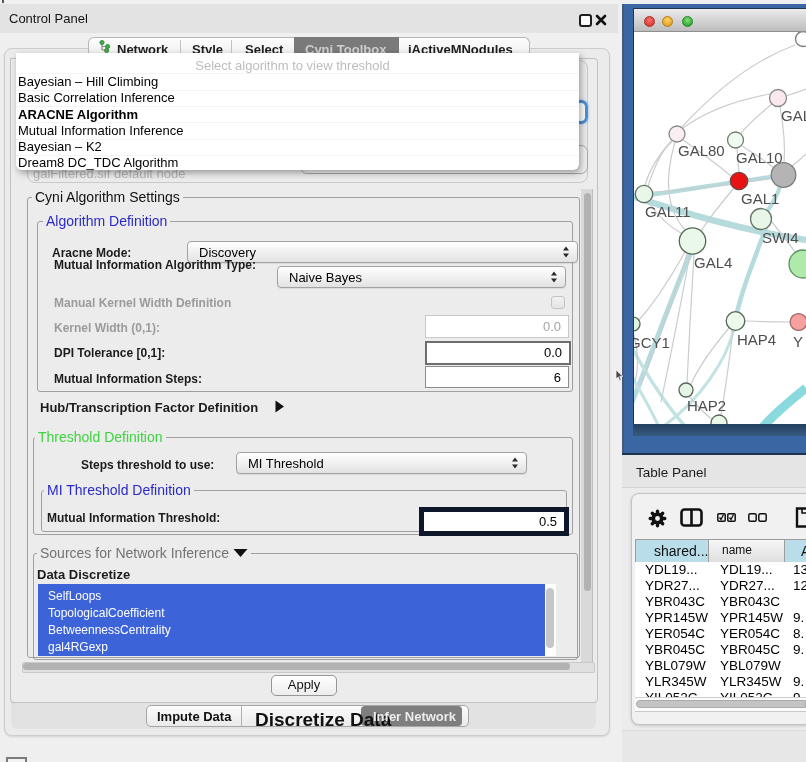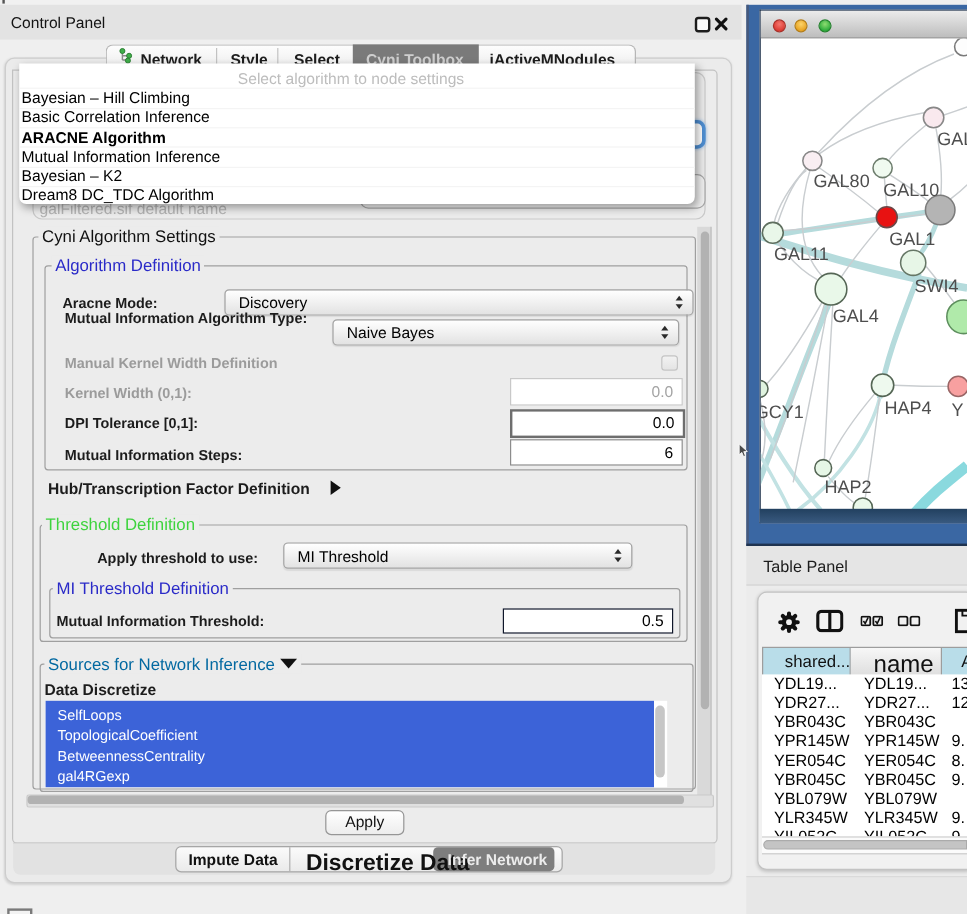--- a/index.html
+++ b/index.html
@@ -88,37 +88,37 @@
     <span>6</span>
   </div>
 
 <div class="abs" style="left:40px;top:400px;font-size:13px;font-weight:bold;color:#1c1c1c;">Hub/Transcription Factor Definition</div>
 <svg class="abs" style="left:274px;top:400px;" width="11" height="13" viewBox="0 0 11 13">
     <path d="M1.5 0.5 L10 6.5 L1.5 12.5 Z" fill="#111"></path>
   </svg>
 
 <div class="grp" style="left:33px;top:437px;width:538px;height:96px;"></div>
 <div class="gtitle" style="left:35px;top:429px;font-size:14px;color:#3ed33e;">Threshold Definition</div>
-<div class="lbl abs" style="left:81px;top:458px;">Apply threshold to use:</div>
+<div class="lbl abs" style="left:81px;top:458px;">Steps threshold to use:</div>
 <div class="combo" style="left:236px;top:452px;width:289px;height:20px;">
   <span class="ct">MI Threshold</span>
   <svg style="position:absolute;right:7px;top:4px;" width="8" height="12" viewBox="0 0 8 12">
    <path d="M4 0.5 L7 4.5 L1 4.5 Z" fill="#2a2a2a"></path>
       <path d="M4 11.5 L7 7.5 L1 7.5 Z" fill="#2a2a2a"></path>
     </svg>
 </div>
 <div class="grp" style="left:41px;top:490px;width:524px;height:40px;"></div>
 <div class="gtitle" style="left:44px;top:482px;font-size:14px;color:#2a2ac8;">MI Threshold Definition</div>
 <div class="lbl abs" style="left:47px;top:511px;">Mutual Information Threshold:</div>
-<div class="fld" style="left:419px;top:507px;width:140px;height:19px;border:1px solid #0f172a;">
+<div class="fld" style="left:419px;top:507px;width:140px;height:19px;border:5px solid #0f172a;">
     <span style="top:2px;">0.5</span>
   </div>
 
 <div class="grp" style="left:33px;top:553px;width:543px;height:105px;"></div>
-<div class="gtitle" style="left:37px;top:545px;font-size:14px;color:#0369a1;">Sources for Network Inference&nbsp;<svg width="15" height="10" viewBox="0 0 15 10" style="display:inline-block;">
+<div class="gtitle" style="left:37px;top:545px;font-size:14px;color:#737373;">Sources for Network Inference&nbsp;<svg width="15" height="10" viewBox="0 0 15 10" style="display:inline-block;">
       <path d="M0.5 1 L14.5 1 L7.5 9 Z" fill="#111"></path>
     </svg></div>
 <div class="abs lbl" style="left:37px;top:567px;font-size:13px;">Data Discretize</div>
 
 <div class="abs" style="left:38px;top:584px;width:518px;height:72px;background:#fff;"></div>
 <div class="abs" style="left:38px;top:584px;width:507px;height:72px;background:#3c63d8;"></div>
 <div class="abs" style="left:48px;top:588px;font-size:12px;color:#fff;line-height:17px;">SelfLoops<br>TopologicalCoefficient<br>BetweennessCentrality<br>gal4RGexp</div>
 <div class="abs" style="left:546px;top:588px;width:8px;height:60px;background:#c6c6c6;border-radius:4px;"></div>
 
 <div class="abs" style="left:22px;top:662px;width:571px;height:9px;background:#e0e0e0;border:1px solid #c9c9c9;border-radius:2px;"></div>
@@ -130,26 +130,26 @@
 <div class="abs" style="left:146px;top:705px;width:321px;height:20px;background:linear-gradient(#fbfbfb,#eaeaea);border:1px solid #a6a6a6;border-radius:5px;"></div>
 <div class="abs" style="left:241px;top:706px;width:1px;height:20px;background:#b0b0b0;"></div>
 <div class="abs" style="left:361px;top:706px;width:101px;height:20px;background:#7e7e7e;border-radius:4px;"></div>
 <div class="abs" style="left:157px;top:709px;font-size:13px;font-weight:bold;color:#111;">Impute Data</div>
 <div class="abs" style="left:255px;top:709px;font-size:19px;font-weight:bold;color:#111;">Discretize Data</div>
 <div class="abs" style="left:373px;top:709px;font-size:13px;font-weight:bold;color:#ececec;">Infer Network</div>
 
 <div class="abs" style="left:6px;top:757px;width:17px;height:8px;border:2px solid #7a7a7a;background:#f3f3f3;"></div>
 
 <div class="abs" style="left:27px;top:60px;width:559px;height:121px;border:1px solid #c9c9c9;border-radius:8px;background:#ececec;"></div>
-<div class="abs" style="left:33px;top:166px;font-size:13px;color:#b4b4b4;white-space:nowrap;">galFiltered.sif default name</div>
+<div class="abs" style="left:33px;top:166px;font-size:13px;color:#b4b4b4;white-space:nowrap;">galFiltered.sif default node</div>
 <div class="abs" style="left:430px;top:100px;width:152px;height:18px;border:3px solid #4e8ed2;border-radius:7px;background:#fff;box-shadow:0 0 3px #8ab4e2;"></div>
 <div class="abs" style="left:300px;top:145px;width:286px;height:27px;border:1px solid #a8a8a8;border-radius:7px;background:#f0f0f0;"></div>
 
 <div class="abs" style="left:16px;top:53px;width:563px;height:117px;background:#fff;border-radius:0 0 6px 6px;box-shadow:2px 3px 7px rgba(0,0,0,0.35);"></div>
-<div class="abs" style="left:16px;top:58px;width:553px;text-align:center;font-size:13px;color:#bdbdbd;">Select algorithm to node settings</div>
+<div class="abs" style="left:16px;top:58px;width:553px;text-align:center;font-size:13px;color:#bdbdbd;">Select algorithm to view threshold</div>
 <div class="abs" style="left:16px;top:73px;width:563px;height:1px;background:#f4f4f4;"></div>
 <div class="abs" style="left:16px;top:90px;width:563px;height:1px;background:#f4f4f4;"></div>
 <div class="abs" style="left:16px;top:106px;width:563px;height:1px;background:#f4f4f4;"></div>
 <div class="abs" style="left:16px;top:122px;width:563px;height:1px;background:#f4f4f4;"></div>
 <div class="abs" style="left:16px;top:139px;width:563px;height:1px;background:#f4f4f4;"></div>
 <div class="abs" style="left:16px;top:155px;width:563px;height:1px;background:#f4f4f4;"></div>
 <div class="abs" style="left:18px;top:74px;font-size:13px;color:#000;line-height:16.3px;">Bayesian – Hill Climbing<br>Basic Correlation Inference<br><b>ARACNE Algorithm</b><br>Mutual Information Inference<br>Bayesian – K2<br>Dream8 DC_TDC Algorithm</div>
 
 <div class="abs" style="left:622px;top:4px;width:184px;height:451px;background:#3a67a3;"></div>
 <div class="abs" style="left:622px;top:4px;width:2px;height:451px;background:#47597b;"></div>
@@ -262,21 +262,21 @@
  <rect x="0.8" y="0.8" width="7.4" height="7.4" rx="1.5" fill="none" stroke="#111" stroke-width="1.5"></rect>
  <rect x="10.8" y="0.8" width="7.4" height="7.4" rx="1.5" fill="none" stroke="#111" stroke-width="1.5"></rect>
 </svg>
 <svg class="abs" style="left:795px;top:507px;" width="11" height="21" viewBox="0 0 11 21">
  <path d="M2 1.5 L14 1.5 L14 19.5 L2 19.5 Z" fill="none" stroke="#111" stroke-width="2.4"></path>
  <path d="M7 1.5 L7 6 L11 6" fill="none" stroke="#111" stroke-width="1.6"></path>
 </svg>
 
 <div class="abs" style="left:635px;top:539px;width:171px;height:23px;border-top:1px solid #9d9d9d;border-bottom:1px solid #9d9d9d;">
  <div class="abs" style="left:0;top:0;width:74px;height:23px;background:#b9dde9;border-left:1px solid #9d9d9d;border-right:1px solid #9d9d9d;box-sizing:border-box;text-align:center;font-size:14px;color:#111;padding-top:3px;padding-left:18px;">shared...</div>
- <div class="abs" style="left:74px;top:0;width:76px;height:23px;background:linear-gradient(#f7f7f7,#dedede);border-right:1px solid #9d9d9d;box-sizing:border-box;text-align:center;font-size:20px;color:#111;padding-top:3px;padding-left:13px;">name</div>
+ <div class="abs" style="left:74px;top:0;width:76px;height:23px;background:linear-gradient(#f7f7f7,#dedede);border-right:1px solid #9d9d9d;box-sizing:border-box;text-align:left;font-size:12px;color:#111;padding-top:3px;padding-left:13px;">name</div>
  <div class="abs" style="left:150px;top:0;width:21px;height:23px;background:#b9dde9;font-size:14px;color:#111;padding-top:3px;"><span style="margin-left:16px;">A</span></div>
 </div>
 <div class="abs" style="left:635px;top:562px;width:171px;height:135px;background:#fff;overflow:hidden;">
  <div class="abs" style="left:10px;top:0px;font-size:13.5px;color:#000;line-height:16px;">YDL19...<br>YDR27...<br>YBR043C<br>YPR145W<br>YER054C<br>YBR045C<br>YBL079W<br>YLR345W<br>YIL052C</div>
  <div class="abs" style="left:85px;top:0px;font-size:13.5px;color:#000;line-height:16px;">YDL19...<br>YDR27...<br>YBR043C<br>YPR145W<br>YER054C<br>YBR045C<br>YBL079W<br>YLR345W<br>YIL052C</div>
  <div class="abs" style="left:158px;top:0px;font-size:13.5px;color:#000;line-height:16px;">13<br>12<br><br>9.<br>8.<br>9.<br><br>9.<br>9.</div>
 </div>
 <div class="abs" style="left:635px;top:697px;width:171px;height:14px;background:#fbfbfb;border-top:1px solid #cfcfcf;"></div>
 <div class="abs" style="left:636px;top:700px;width:170px;height:8px;background:#c4c4c4;border:1px solid #ababab;border-radius:4px 0 0 4px;box-sizing:border-box;"></div>
 <div class="abs" style="left:635px;top:711px;width:171px;height:1px;background:#c9c9c9;"></div>

